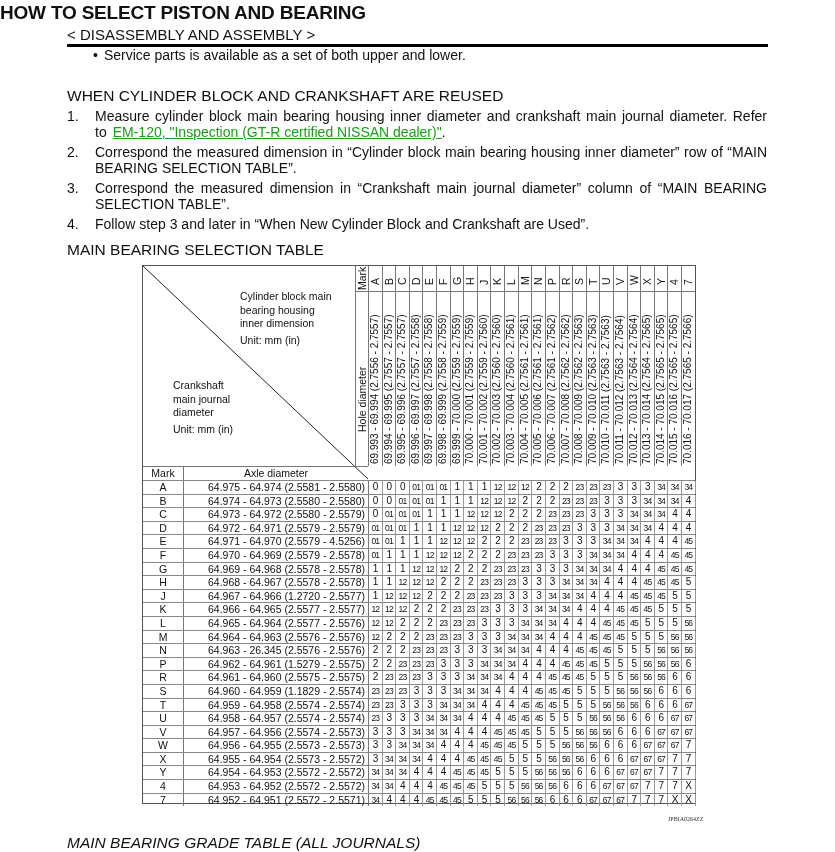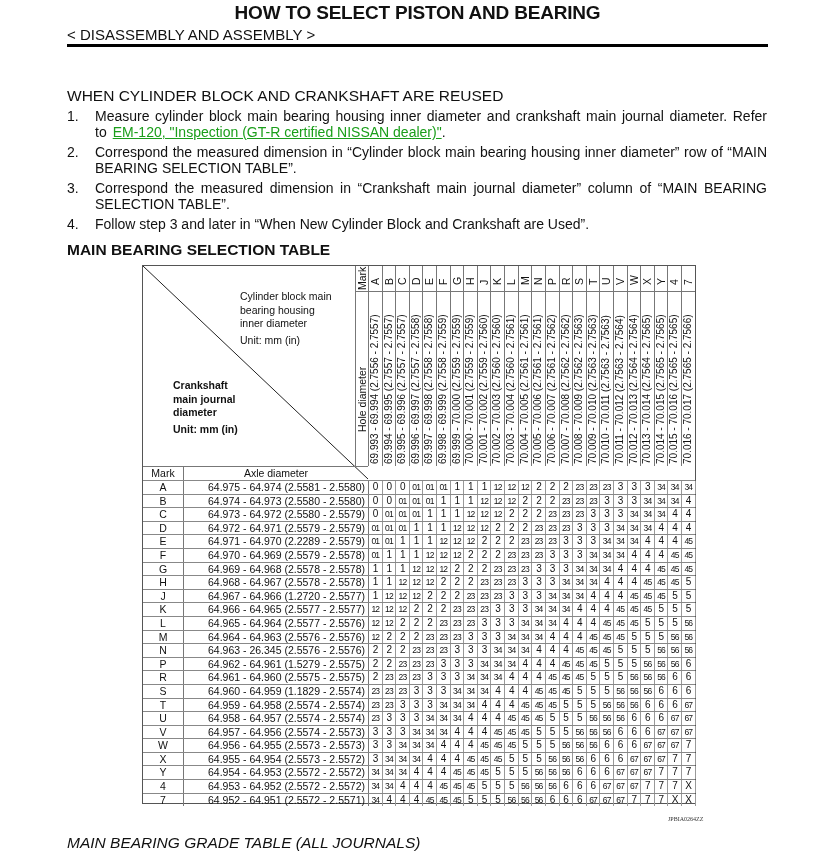--- a/index.html
+++ b/index.html
@@ -1,33 +1,33 @@
 <!DOCTYPE html>
 <html><head>
 <meta charset="utf-8">
 <style>
   html, body { margin:0; padding:0; background:#ffffff; }
   body { width:835px; height:852px; position:relative; overflow:hidden; font-family:"Liberation Sans", sans-serif; color:#111; }
-  .page-title { position:absolute; left:0; width:835px; top:2px; text-align:center; font-weight:bold; font-size:19px; letter-spacing:-0.2px; }
+  .page-title { position:absolute; left:0; width:835px; top:2px; text-align:left; font-weight:bold; font-size:19px; letter-spacing:-0.2px; }
   .section-tag { position:absolute; left:67px; top:26px; font-size:15px; }
   .rule { position:absolute; left:67px; top:44px; width:701px; height:3px; background:#000; }
   .bullets { position:absolute; left:93px; top:47px; font-size:14px; line-height:17px; margin:0; padding:0; list-style:none; }
   .bullets li::before { content:"\2022"; margin-right:6px; }
   .h2 { position:absolute; left:67px; font-size:15.5px; }
   .steps { position:absolute; left:67px; top:108px; width:700px; font-size:14px; line-height:16px; margin:0; padding:0; list-style:none; }
   .steps li { display:flex; margin-bottom:4px; }
   .steps .num { width:28px; flex:none; }
   .steps .txt { flex:1; text-align:justify; }
   .link { color:#1a9e1a; text-decoration:underline; margin-left:6px; }
   
   .seltable { position:absolute; left:142px; top:265px; width:554px; height:539px; border:1px solid #555; box-sizing:border-box; font-size:10.5px; }
   .corner { position:absolute; left:0; top:0; width:213px; height:200px; }
   .corner svg { position:absolute; left:0; top:0; }
   .corner-top { position:absolute; left:97px; top:24px; font-size:10.5px; line-height:13.5px; }
-  .corner-bot { position:absolute; left:30px; top:113px; font-size:10.5px; line-height:13.5px;font-weight:bold; }
+  .corner-bot { position:absolute; left:30px; top:113px; font-size:10.5px; line-height:13.5px; }
   .hdr-cols { position:absolute; left:212px; top:0; height:200px; display:flex; }
   .vcol { position:relative; border-left:1px solid #777; box-sizing:border-box; }
   .vcol .mark { height:25px; border-bottom:1px solid #777; position:relative; }
   .vtext { position:absolute; transform:rotate(-90deg); transform-origin:left top; white-space:nowrap; font-size:10.5px; }
   .label-col .mark { height:25px; }
   .row-head { position:absolute; left:0; top:200px; width:225px; height:14px; border-top:1px solid #777; display:flex; font-size:10.5px; }
   .row-head .c1 { width:40px; text-align:center; border-right:1px solid #777; }
   .row-head .c2 { flex:1; text-align:center; }
   .rows { position:absolute; left:0; top:214px; width:552px; }
   .trow { display:flex; height:13.6px; border-top:1px solid #888; box-sizing:border-box; font-size:10.5px; line-height:12.5px; }
@@ -38,20 +38,21 @@
   .figid { position:absolute; left:668px; top:816px; font-size:6px; font-family:"Liberation Serif", serif; color:#333; }
 </style>
 </head>
 <body>
 
 <div class="page-title">HOW TO SELECT PISTON AND BEARING</div>
 <div class="section-tag">&lt; DISASSEMBLY AND ASSEMBLY &gt;</div>
 <div class="rule"></div>
 
 <ul class="bullets">
+  <li>Service parts is available as a set of both upper and lower.</li>
 </ul>
 
 <div class="h2" style="top:87px;">WHEN CYLINDER BLOCK AND CRANKSHAFT ARE REUSED</div>
 
 <ol class="steps">
   <li>
     <span class="num">1.</span>
     <span class="txt"><span>Measure cylinder block main bearing housing inner diameter and crankshaft main journal diameter. Refer to</span><a class="link">EM-120, "Inspection (GT-R certified NISSAN dealer)"</a><span>.</span></span>
   </li>
   <li>
@@ -61,31 +62,31 @@
   <li>
     <span class="num">3.</span>
     <span class="txt">Correspond the measured dimension in “Crankshaft main journal diameter” column of “MAIN BEARING SELECTION TABLE”.</span>
   </li>
   <li>
     <span class="num">4.</span>
     <span class="txt">Follow step 3 and later in “When New Cylinder Block and Crankshaft are Used”.</span>
   </li>
 </ol>
 
-<div class="h2" style="top:241px;font-weight:bold;">MAIN BEARING SELECTION TABLE</div>
+<div class="h2" style="top:241px;">MAIN BEARING SELECTION TABLE</div>
 
 <div class="seltable">
   <div class="corner">
     <svg width="226" height="214">
       <line x1="0" y1="0" x2="225" y2="213" stroke="#222" stroke-width="1"></line>
     </svg>
     <div class="corner-top">
       <div>Cylinder block main</div>
       <div>bearing housing</div>
-      <div>inner diameter</div>
+      <div>inner dimension</div>
       <div style="margin-top:3px;">Unit: mm (in)</div>
     </div>
     <div class="corner-bot">
       <div>Crankshaft</div>
       <div>main journal</div>
       <div>diameter</div>
       <div style="margin-top:3px;">Unit: mm (in)</div>
     </div>
   </div>
 
@@ -405,21 +406,21 @@
         <div class="g">3</div>
         <div class="g two">34</div>
         <div class="g two">34</div>
         <div class="g two">34</div>
         <div class="g">4</div>
         <div class="g">4</div>
         <div class="g">4</div>
       </div>
       <div class="trow">
         <div class="m">E</div>
-        <div class="ax">64.971 - 64.970 (2.2289 - 2.5579)</div>
+        <div class="ax">64.971 - 64.970 (2.5579 - 4.5256)</div>
         <div class="g two">01</div>
         <div class="g two">01</div>
         <div class="g">1</div>
         <div class="g">1</div>
         <div class="g">1</div>
         <div class="g two">12</div>
         <div class="g two">12</div>
         <div class="g two">12</div>
         <div class="g">2</div>
         <div class="g">2</div>

